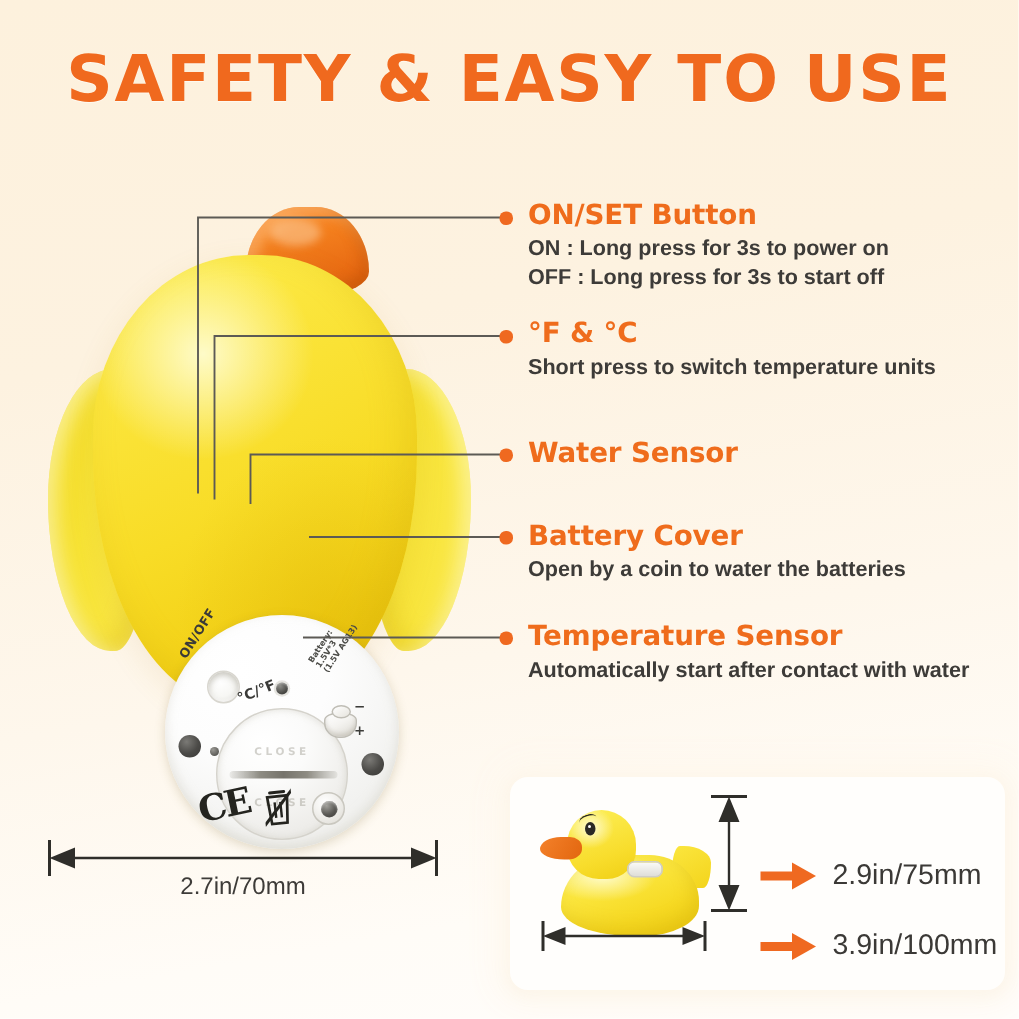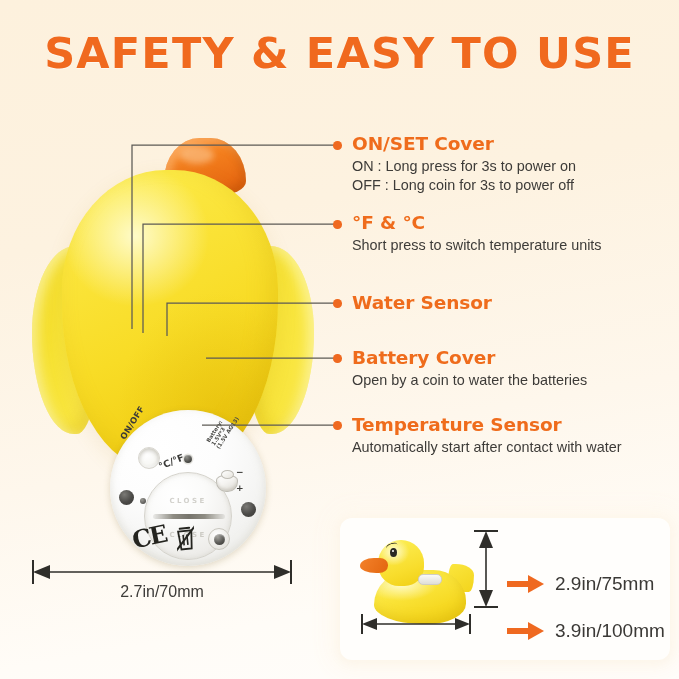--- a/index.html
+++ b/index.html
@@ -176,20 +176,21 @@
 
   
   .ann { position:absolute; left:352px; }
   .ann h3 {
     font-size:18.5px; font-weight:bold; color:#ef6c1c; line-height:1.18;
     font-family:"DejaVu Sans", sans-serif; letter-spacing:-.1px;
   }
   .ann p {
     font-size:14.4px; color:#3d3b38; line-height:1.36; margin-top:2px;
     font-family:"Liberation Sans", sans-serif;
+    font-weight:bold;
   }
   .bullet {
     position:absolute; width:8.5px; height:8.5px; border-radius:50%;
     background:#ef6920; z-index:9;
   }
 
   .a1 { top:133px; } .a2 { top:212px; } .a3 { top:292px; }
   .a4 { top:347px; } .a5 { top:414px; }
 
   
@@ -317,23 +318,23 @@
     <path d="M334 303 L167 303 L167 336"></path>
 
     <path d="M334 358 L206 358"></path>
 
     <path d="M334 425 L202 425"></path>
   </g>
 </svg>
 
 <div class="bullet" style="left:333px; top:141px;"></div>
 <div class="ann a1">
-  <h3>ON/SET Cover</h3>
+  <h3>ON/SET Button</h3>
   <p>ON : Long press for 3s to power on</p>
-  <p style="margin-top:0;">OFF : Long coin for 3s to power off</p>
+  <p style="margin-top:0;">OFF : Long press for 3s to start off</p>
 </div>
 
 <div class="bullet" style="left:333px; top:220px;"></div>
 <div class="ann a2">
   <h3>°F &amp; °C</h3>
   <p>Short press to switch temperature units</p>
 </div>
 
 <div class="bullet" style="left:333px; top:299px;"></div>
 <div class="ann a3">

